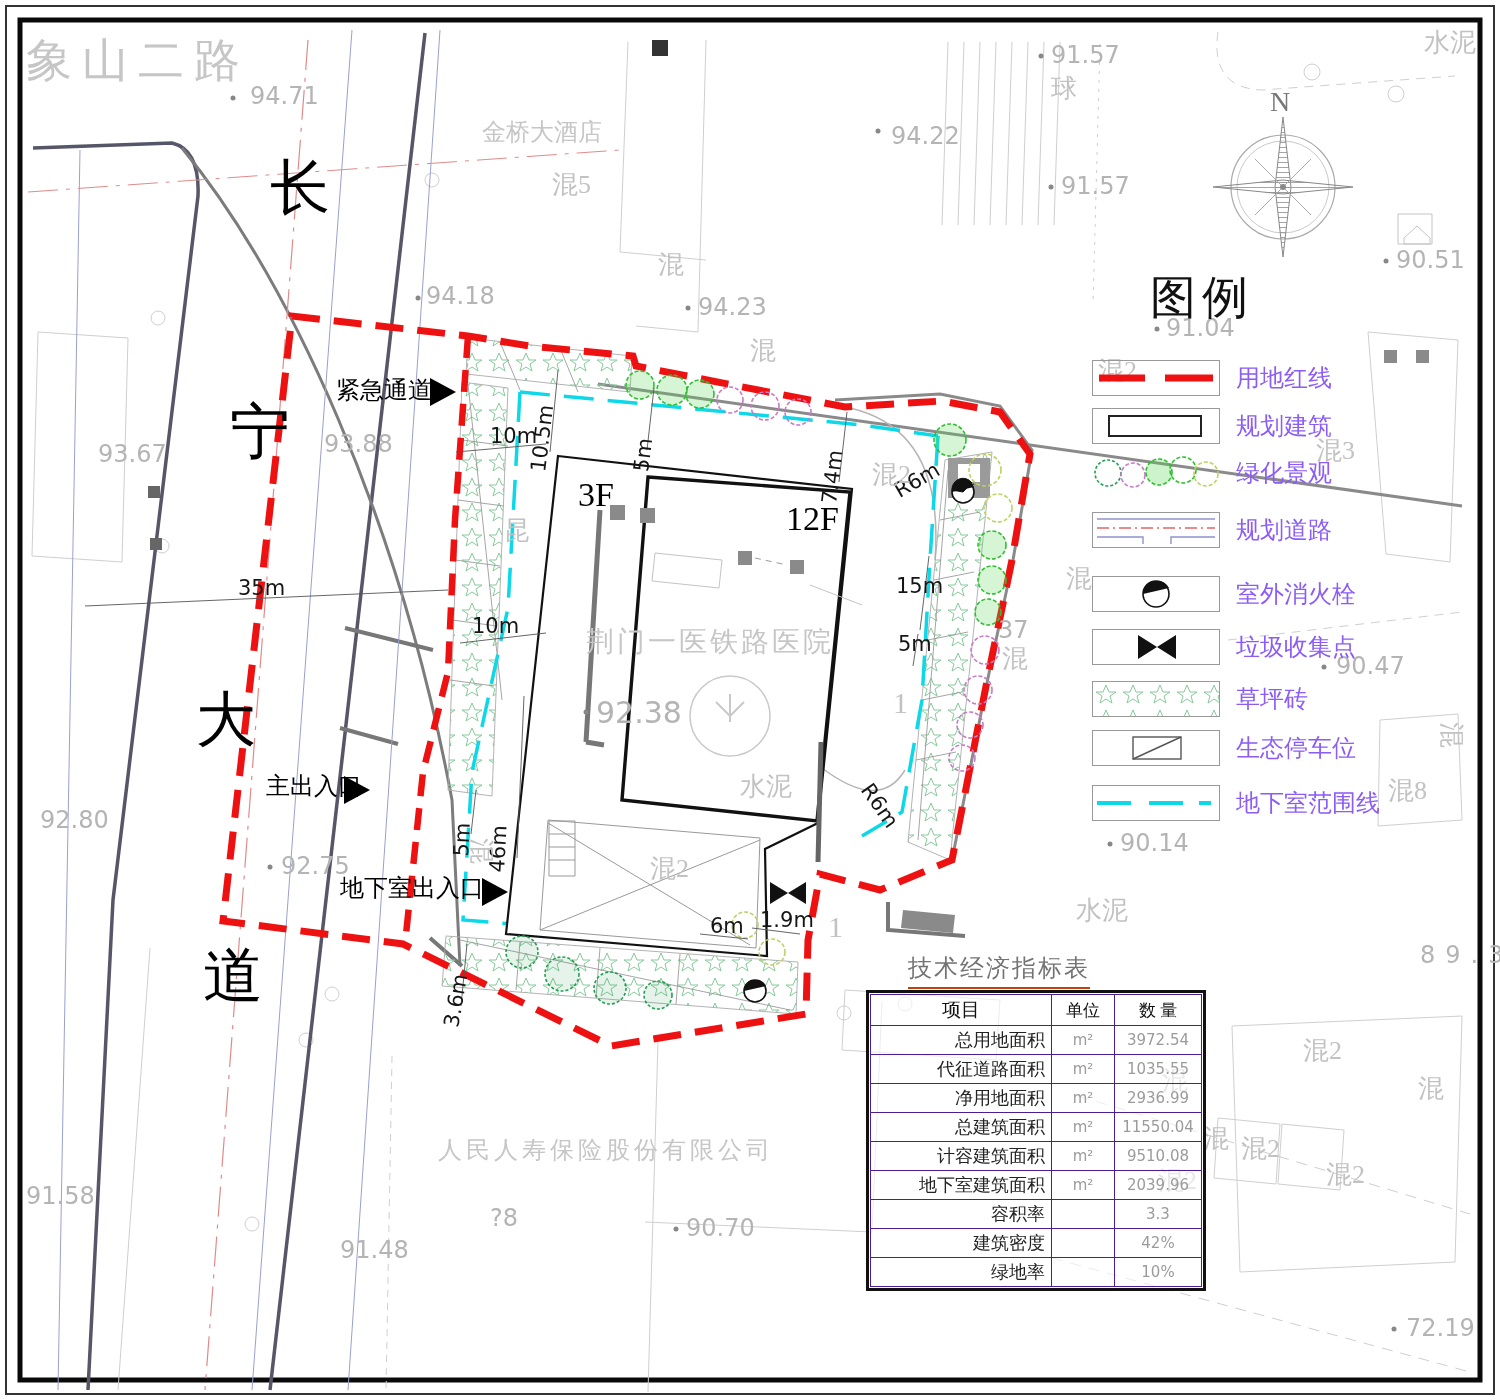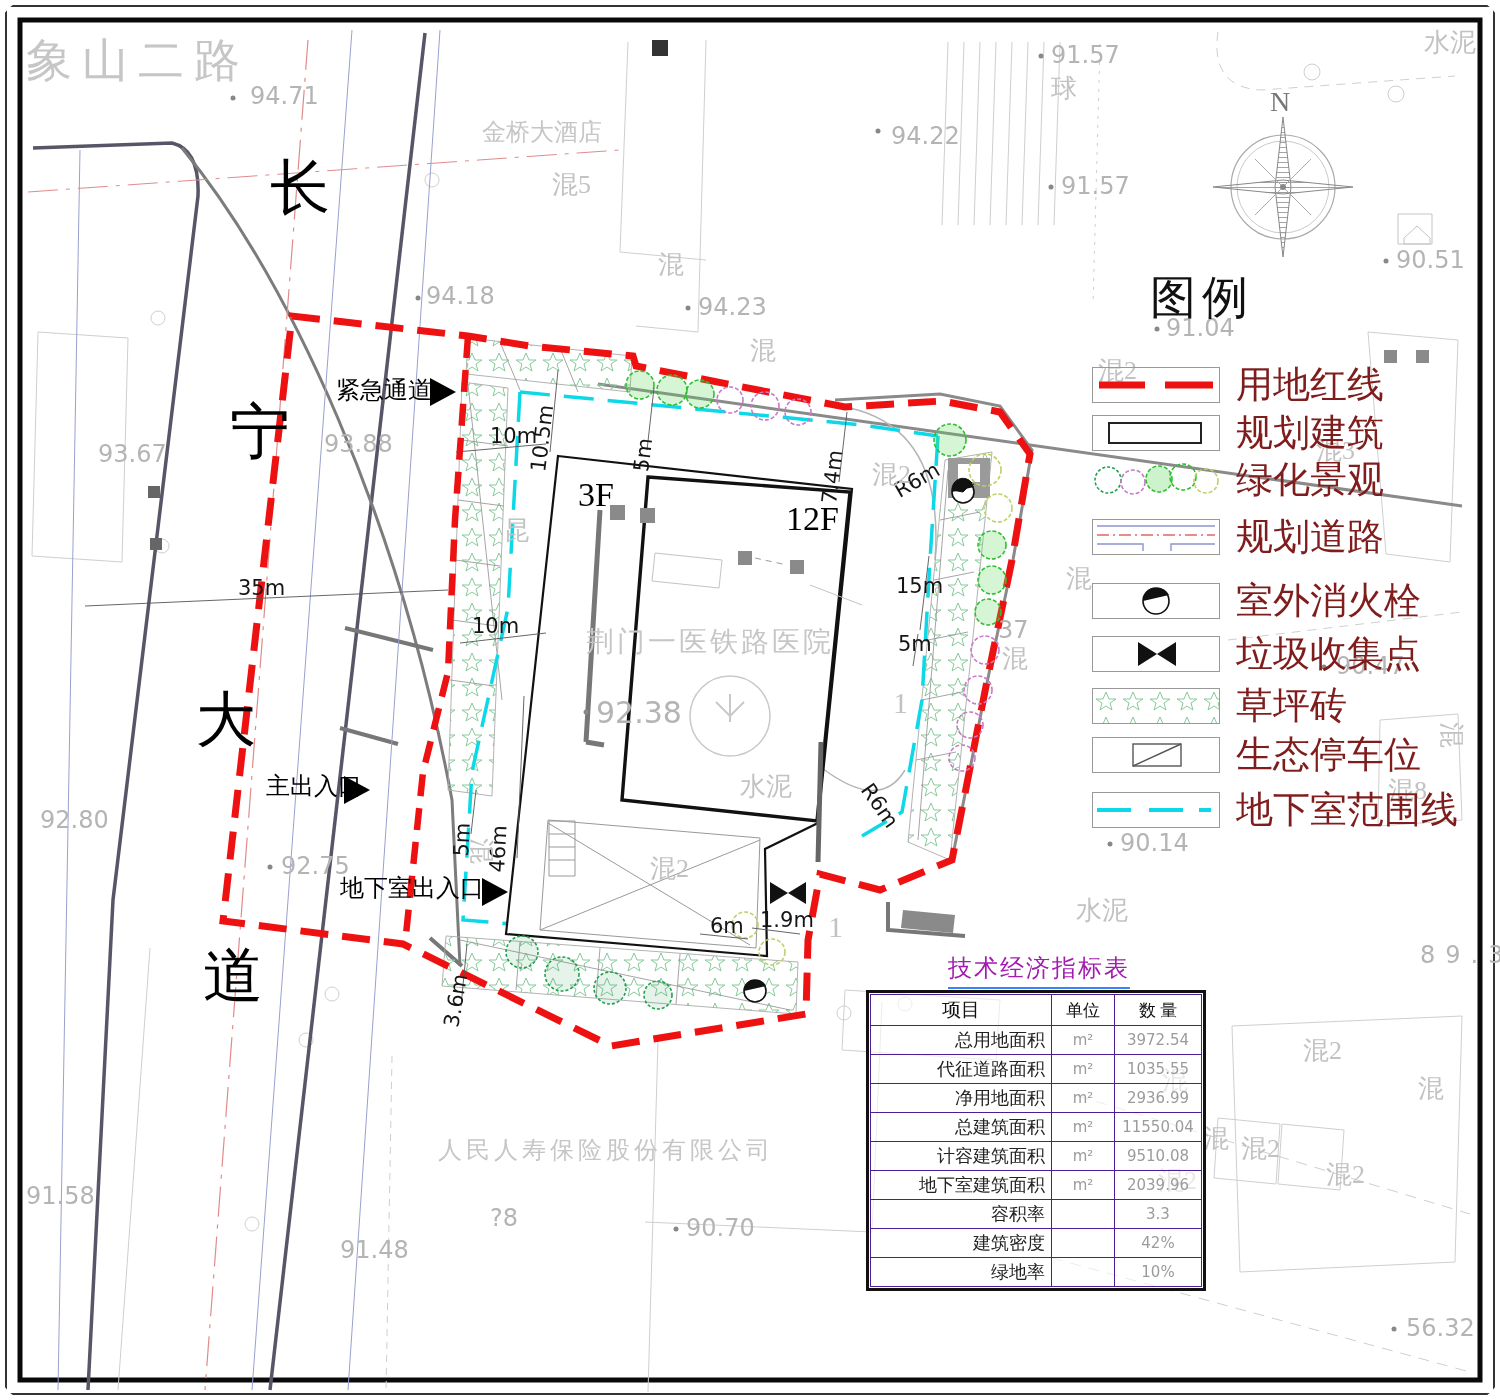--- a/index.html
+++ b/index.html
@@ -1,17 +1,17 @@
 <!DOCTYPE html>
 <html><head>
 <meta charset="utf-8">
 <style>
   html,body{margin:0;padding:0;background:#fff;}
   #stage{position:relative;width:1500px;height:1400px;background:#fff;overflow:hidden;
-         font-family:"Liberation Serif",serif;border-radius:29px;}
+         font-family:"Liberation Serif",serif;}
   #linework{position:absolute;left:0;top:0;z-index:1;}
   .lbl{position:absolute;white-space:nowrap;z-index:5;line-height:1;}
   .elev{color:#b4b4b4;font-family:"DejaVu Sans",sans-serif;font-size:24px;}
   .parcel{color:#c2c2c2;font-size:26px;}
   .dim{color:#151515;font-family:"DejaVu Sans",sans-serif;font-size:21px;}
   .vdim{transform-origin:0 100%;}
   .r-83{transform:rotate(-83deg);}
   .r-87{transform:rotate(-87deg);}
   .r-80{transform:rotate(-80deg);}
   .r-30{transform:rotate(-30deg);}
@@ -20,32 +20,32 @@
   .blk-cn{color:#000;font-size:24px;}
   .gray-cn{color:#c6c6c6;}
   .road-big{color:#000;font-size:60px;}
   .sp{letter-spacing:10px;}
   
   #legend{position:absolute;left:1092px;top:355px;width:380px;height:470px;z-index:6;}
   .lg-title{position:absolute;left:58px;top:-88px;font-size:46px;color:#111;letter-spacing:6px;}
   .lg-row{position:absolute;left:0;display:flex;align-items:center;}
   .lg-sym{width:128px;height:36px;border:1px solid #999;display:flex;align-items:center;justify-content:center;box-sizing:border-box;}
   .lg-sym.noborder{border:none;}
-  .lg-label{margin-left:16px;font-size:37px;color:#7f1d1d;}
+  .lg-label{margin-left:16px;font-size:24px;color:#8b5cf6;}
   
   #tec-wrap{position:absolute;left:866px;top:990px;z-index:6;border:3px solid #111;background:rgba(255,255,255,.6);padding:1px;}
   #tec-wrap table{border-collapse:collapse;}
   #tec-wrap td,#tec-wrap th{border:1px solid #4c1d95;padding:2px 6px;height:21px;}
   .c-item{width:168px;font-size:18px;color:#222;text-align:right;font-weight:normal;}
   .c-unit{width:50px;font-size:15px;color:#9b9b9b;font-family:"DejaVu Sans",sans-serif;text-align:center;font-weight:normal;}
   .c-val{width:74px;font-size:15px;color:#9b9b9b;font-family:"DejaVu Sans",sans-serif;text-align:center;font-weight:normal;}
   th.c-item{text-align:center;color:#111;font-size:19px;}
   th.c-unit,th.c-val{color:#111;font-size:17px;font-family:"Liberation Serif",serif;}
-  #tec-title{position:absolute;left:948px;top:952px;z-index:6;font-size:24px;color:#a21caf;
-             border-bottom:2px solid #3b82f6;padding-bottom:3px;letter-spacing:2px;}
+  #tec-title{position:absolute;left:908px;top:952px;z-index:6;font-size:24px;color:#737373;
+             border-bottom:2px solid #c2410c;padding-bottom:3px;letter-spacing:2px;}
 </style>
 </head>
 <body>
 
 <div id="stage">
 
 <svg id="linework" width="1500" height="1400" viewBox="0 0 1500 1400">
   <defs>
     <pattern id="grass" width="27" height="25" patternUnits="userSpaceOnUse">
       <path d="M13 3 L16 10 L23 10 L17 14 L19 21 L13 17 L7 21 L9 14 L3 10 L10 10 Z" fill="none" stroke="#86c99a" stroke-width="1"></path>
@@ -291,21 +291,21 @@
 <span class="lbl elev" style="left:40px;top:808px;">92.80</span>
 <span class="lbl elev" style="left:281px;top:854px;">92.75</span>
 <span class="lbl elev" style="left:26px;top:1184px;">91.58</span>
 <span class="lbl elev" style="left:340px;top:1238px;">91.48</span>
 <span class="lbl elev" style="left:686px;top:1216px;">90.70</span>
 <span class="lbl elev" style="left:490px;top:1206px;">?8</span>
 <span class="lbl elev" style="left:998px;top:618px;">37</span>
 <span class="lbl elev" style="left:1336px;top:654px;">90.47</span>
 <span class="lbl elev" style="left:1120px;top:831px;text-align:center;">90.14</span>
 <span class="lbl elev sp" style="left:1420px;top:943px;">89.3</span>
-<span class="lbl elev" style="left:1406px;top:1316px;">56.32</span>
+<span class="lbl elev" style="left:1406px;top:1316px;">72.19</span>
 
 <span class="lbl parcel" style="left:552px;top:172px;">混5</span>
 <span class="lbl parcel" style="left:658px;top:252px;">混</span>
 <span class="lbl parcel" style="left:750px;top:338px;">混</span>
 <span class="lbl parcel" style="left:1098px;top:358px;">混2</span>
 <span class="lbl parcel" style="left:1316px;top:438px;">混3</span>
 <span class="lbl parcel" style="left:872px;top:462px;">混2</span>
 <span class="lbl parcel" style="left:504px;top:518px;">昆</span>
 <span class="lbl parcel" style="left:1066px;top:566px;">混</span>
 <span class="lbl parcel" style="left:1002px;top:646px;">混</span>

